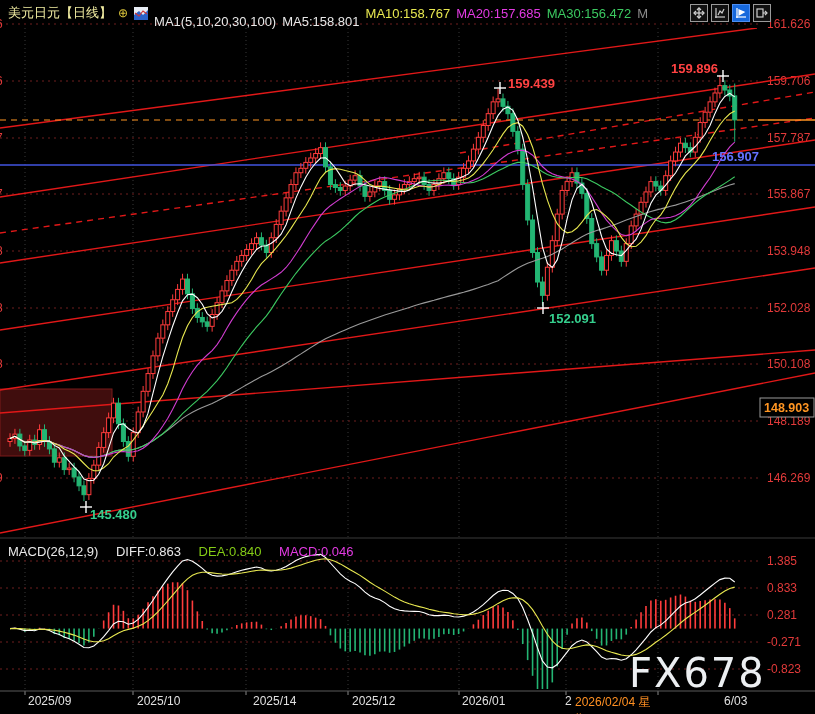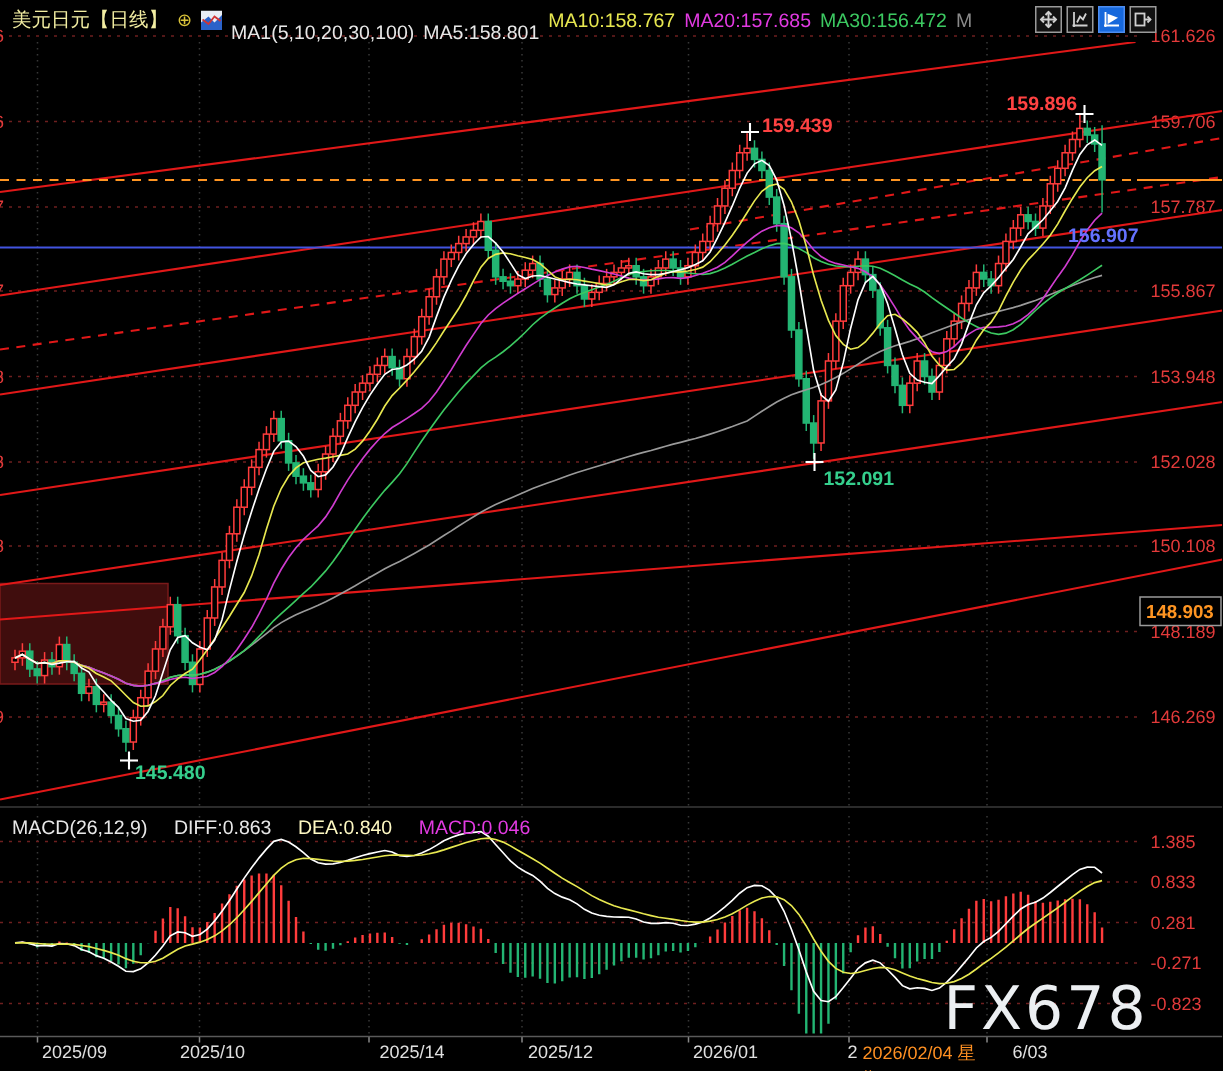--- a/index.html
+++ b/index.html
@@ -17,21 +17,21 @@
   .t-ma20{color:#e23ae2;}
   .t-ma30{color:#3cc961;}
   .t-m{color:#8a8a8a;}
   .tools{position:absolute;right:44px;top:4px;z-index:6;display:flex;}
   .tool{width:16px;height:16px;border:1px solid #9a9a9a;margin-left:3px;background:#111;
         display:flex;align-items:center;justify-content:center;cursor:pointer;}
   .tool.sel{background:#1668dc;border-color:#4d8df0;}
   .macd-legend{position:absolute;left:8px;top:544px;z-index:5;font-size:13px;white-space:nowrap;}
   .macd-legend span{margin-right:14px;}
   .m-t,.m-diff{color:#e8e8e8;}
-  .m-dea{color:#fef9c3;}
+  .m-dea{color:#84cc16;}
   .m-macd{color:#e23ae2;}
   .watermark{position:absolute;left:629px;top:650px;z-index:7;color:#eceff2;
              font-size:40px;letter-spacing:2px;font-family:"DejaVu Sans",sans-serif;}
   .xaxis{position:absolute;left:0;top:693px;width:662px;height:20px;z-index:5;font-size:12px;}
   .xaxis span{position:absolute;top:1px;color:#e0e0e0;}
   .xaxis span.orange{color:#ff9022;}
 </style>
 </head>
 <body>
 
@@ -642,21 +642,21 @@
     <span class="m-t">MACD(26,12,9)</span>
     <span class="m-diff">DIFF:0.863</span>
     <span class="m-dea">DEA:0.840</span>
     <span class="m-macd">MACD:0.046</span>
   </div>
 
   <div class="watermark">FX678</div>
 
   <div class="xaxis" id="xaxis">
       <span style="left: 28px;">2025/09</span>
-      <span style="left: 120px;">2025/10</span>
+      <span style="left: 137px;">2025/10</span>
       <span style="left: 253px;">2025/14</span>
       <span style="left: 352px;">2025/12</span>
       <span style="left: 462px;">2026/01</span>
       <span style="left: 565px;">2</span>
       <span class="orange" style="left: 575px;">2026/02/04 星期三</span>
-      <span style="left: 647px; padding-left: 28px;">6/03</span>
+      <span style="left: 696px; padding-left: 28px;">6/03</span>
     </div>
 </div>
 
 </body></html>

